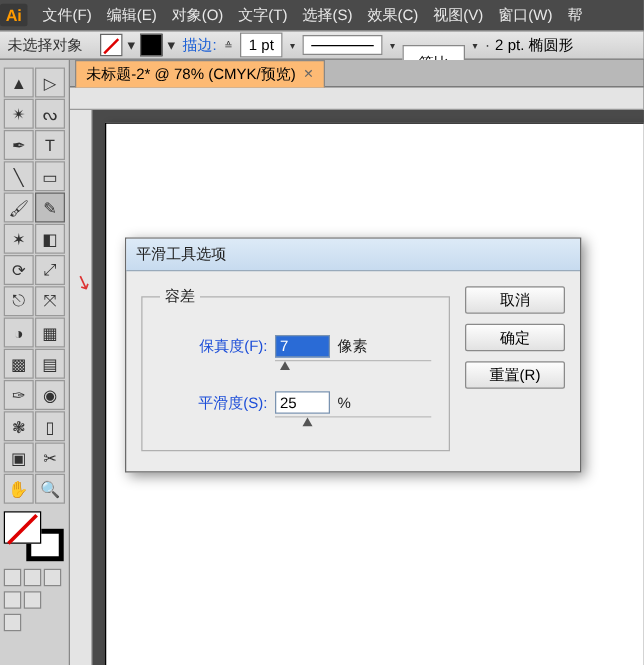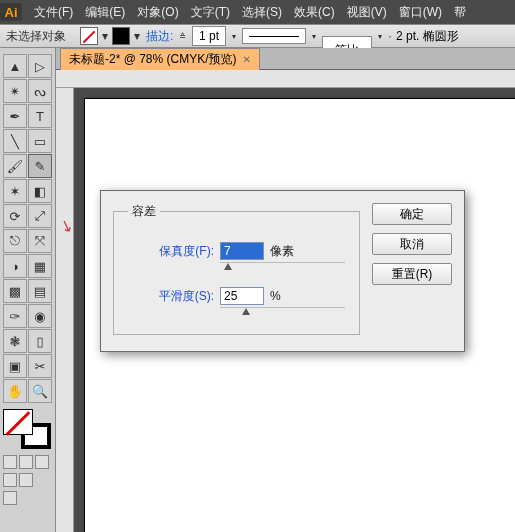--- a/index.html
+++ b/index.html
@@ -166,20 +166,23 @@
       <div class="ruler-v"></div>
       <div class="canvas-outer">
         <div class="artboard"></div>
       </div>
     </div>
   </div>
 
   <div class="ptr-arrow">↘</div>
 
   <div class="dialog">
+    <div class="titlebar">
+      <span>平滑工具选项</span>
+    </div>
     <div class="body">
       <fieldset>
         <legend>容差</legend>
 
         <div class="row">
           <span class="lab">保真度(F):</span>
           <input class="sel" value="7" style="">
           <span class="unit">像素</span>
         </div>
         <div class="rowline"></div>
@@ -192,19 +195,19 @@
           <input value="25" style="">
           <span class="unit">%</span>
         </div>
         <div class="rowline"></div>
         <div class="slider-mark">
             <div class="thumb" style="left:18px"></div>
           </div>
       </fieldset>
 
       <div class="btncol">
+        <div class="dbtn">取消</div>
         <div class="dbtn">确定</div>
-        <div class="dbtn">取消</div>
         <div class="dbtn">重置(R)</div>
       </div>
     </div>
   </div>
 </div>
 
 </body></html>

